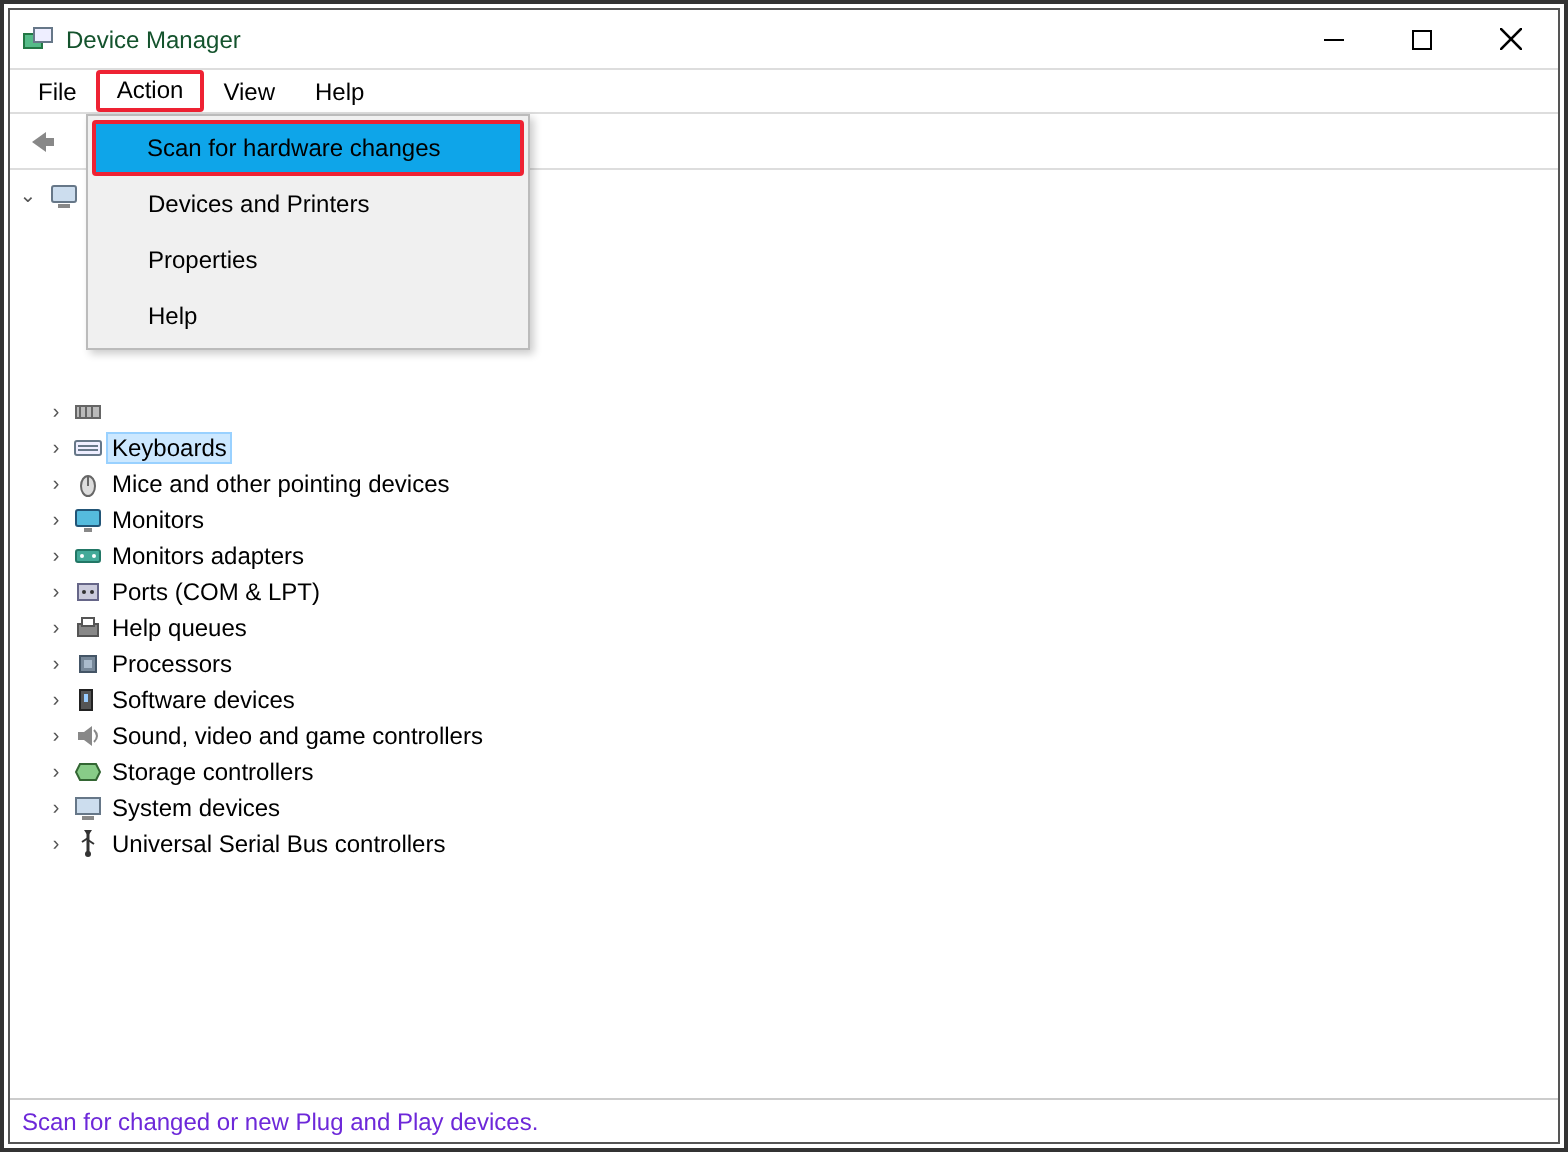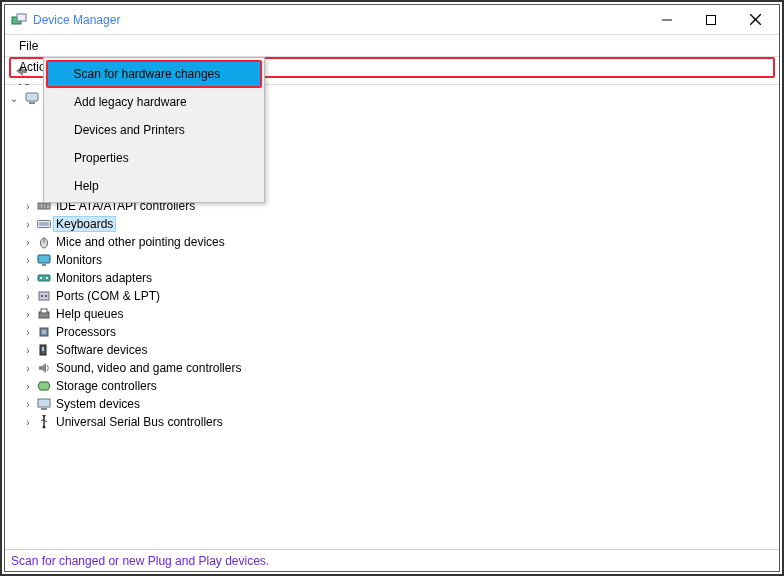--- a/index.html
+++ b/index.html
@@ -2,25 +2,25 @@
 <html><head>
 <meta charset="utf-8">
 <style>
 * { box-sizing: border-box; margin: 0; padding: 0; font-family: "Segoe UI", Tahoma, sans-serif; font-size: 12px; }
 body { background: #fff; width: 784px; height: 576px; overflow: hidden; }
 .outer-frame { border: 2px solid #333; width: 784px; height: 576px; display: flex; flex-direction: column; background: #fff; }
 .window { flex: 1; display: flex; flex-direction: column; border: 1px solid #555; margin: 2px; background: #fff; }
 
 .titlebar { height: 30px; display: flex; align-items: center; padding: 0 2px 0 6px; border-bottom: 1px solid #ddd; }
 .titlebar .app-icon { width: 16px; height: 16px; margin-right: 6px; display: flex; align-items: center; justify-content: center; }
-.titlebar .title { flex: 1; color: #3b82f6; }
+.titlebar .title { flex: 1; color: #14532d; }
 .titlebar .win-controls { display: flex; }
 .titlebar .win-btn { width: 44px; height: 28px; display: flex; align-items: center; justify-content: center; cursor: default; }
 
-.menubar { height: 22px; display: flex; align-items: stretch; padding: 0 4px; border-bottom: 1px solid #ddd; position: relative; flex-direction: column; }
+.menubar { height: 22px; display: flex; align-items: stretch; padding: 0 4px; border-bottom: 1px solid #ddd; position: relative; }
 .menu-item { padding: 0 10px; line-height: 22px; cursor: default; }
 .menu-item.highlight { border: 2.5px solid #e23; border-radius: 2px; line-height: 17px; padding: 0 8px; }
 .dropdown { position: absolute; top: 22px; left: 38px; width: 222px; background: #f0f0f0; border: 1px solid #bbb; box-shadow: 2px 2px 4px rgba(0,0,0,.2); z-index: 10; padding: 2px; }
 .dropdown .dd-item { height: 28px; display: flex; align-items: center; padding-left: 28px; cursor: default; }
 .dropdown .dd-item.sel { background: #0ea5e9; border: 2.5px solid #e23; border-radius: 2px; padding-left: 25.5px; height: 28px; }
 
 .toolbar { height: 28px; display: flex; align-items: center; border-bottom: 1px solid #ddd; padding: 0 4px; gap: 4px; }
 .tool-btn { width: 24px; height: 22px; display: flex; align-items: center; justify-content: center; border: 1px solid transparent; cursor: default; }
 .tool-sep { width: 1px; height: 18px; background: #ccc; margin: 0 3px;}
 .tool-remain { flex:1; border-left:1px solid #ccc; height:22px; margin-left:2px;}
@@ -76,21 +76,20 @@
   </div>
 
   <div class="menubar">
     <div class="menu-item">File</div>
     <div class="menu-item highlight">Action</div>
     <div class="menu-item">View</div>
     <div class="menu-item">Help</div>
 
     <div class="dropdown">
       <div class="dd-item sel">Scan for hardware changes</div>
-      <div class="dd-item">Add legacy hardware</div>
       <div class="dd-item">Devices and Printers</div>
       <div class="dd-item">Properties</div>
       <div class="dd-item">Help</div>
     </div>
   </div>
 
   <div class="toolbar">
     <div class="tool-btn">
       <svg width="16" height="14" viewBox="0 0 16 14">
             <path d="M10 2 L3 7 L10 12 Z" fill="#888"></path>
@@ -168,21 +167,20 @@
             <div class="tree-item">
               <span class="exp">›</span>
               <span class="icon">
                 <svg width="14" height="14" viewBox="0 0 14 14">
                   <rect x="1" y="4" width="12" height="6" fill="#bbb" stroke="#666"></rect>
                   <line x1="3" y1="4" x2="3" y2="10" stroke="#666"></line>
                   <line x1="6" y1="4" x2="6" y2="10" stroke="#666"></line>
                   <line x1="9" y1="4" x2="9" y2="10" stroke="#666"></line>
                 </svg>
               </span>
-              <span class="label">IDE ATA/ATAPI controllers</span>
             </div>
             <div class="tree-item selected">
               <span class="exp">›</span>
               <span class="icon">
                 <svg width="14" height="14" viewBox="0 0 14 14">
                   <rect x="0.5" y="3.5" width="13" height="7" rx="1" fill="#eef" stroke="#678"></rect>
                   <line x1="2" y1="6" x2="12" y2="6" stroke="#678"></line>
                   <line x1="2" y1="8" x2="12" y2="8" stroke="#678"></line>
                 </svg>
               </span>

